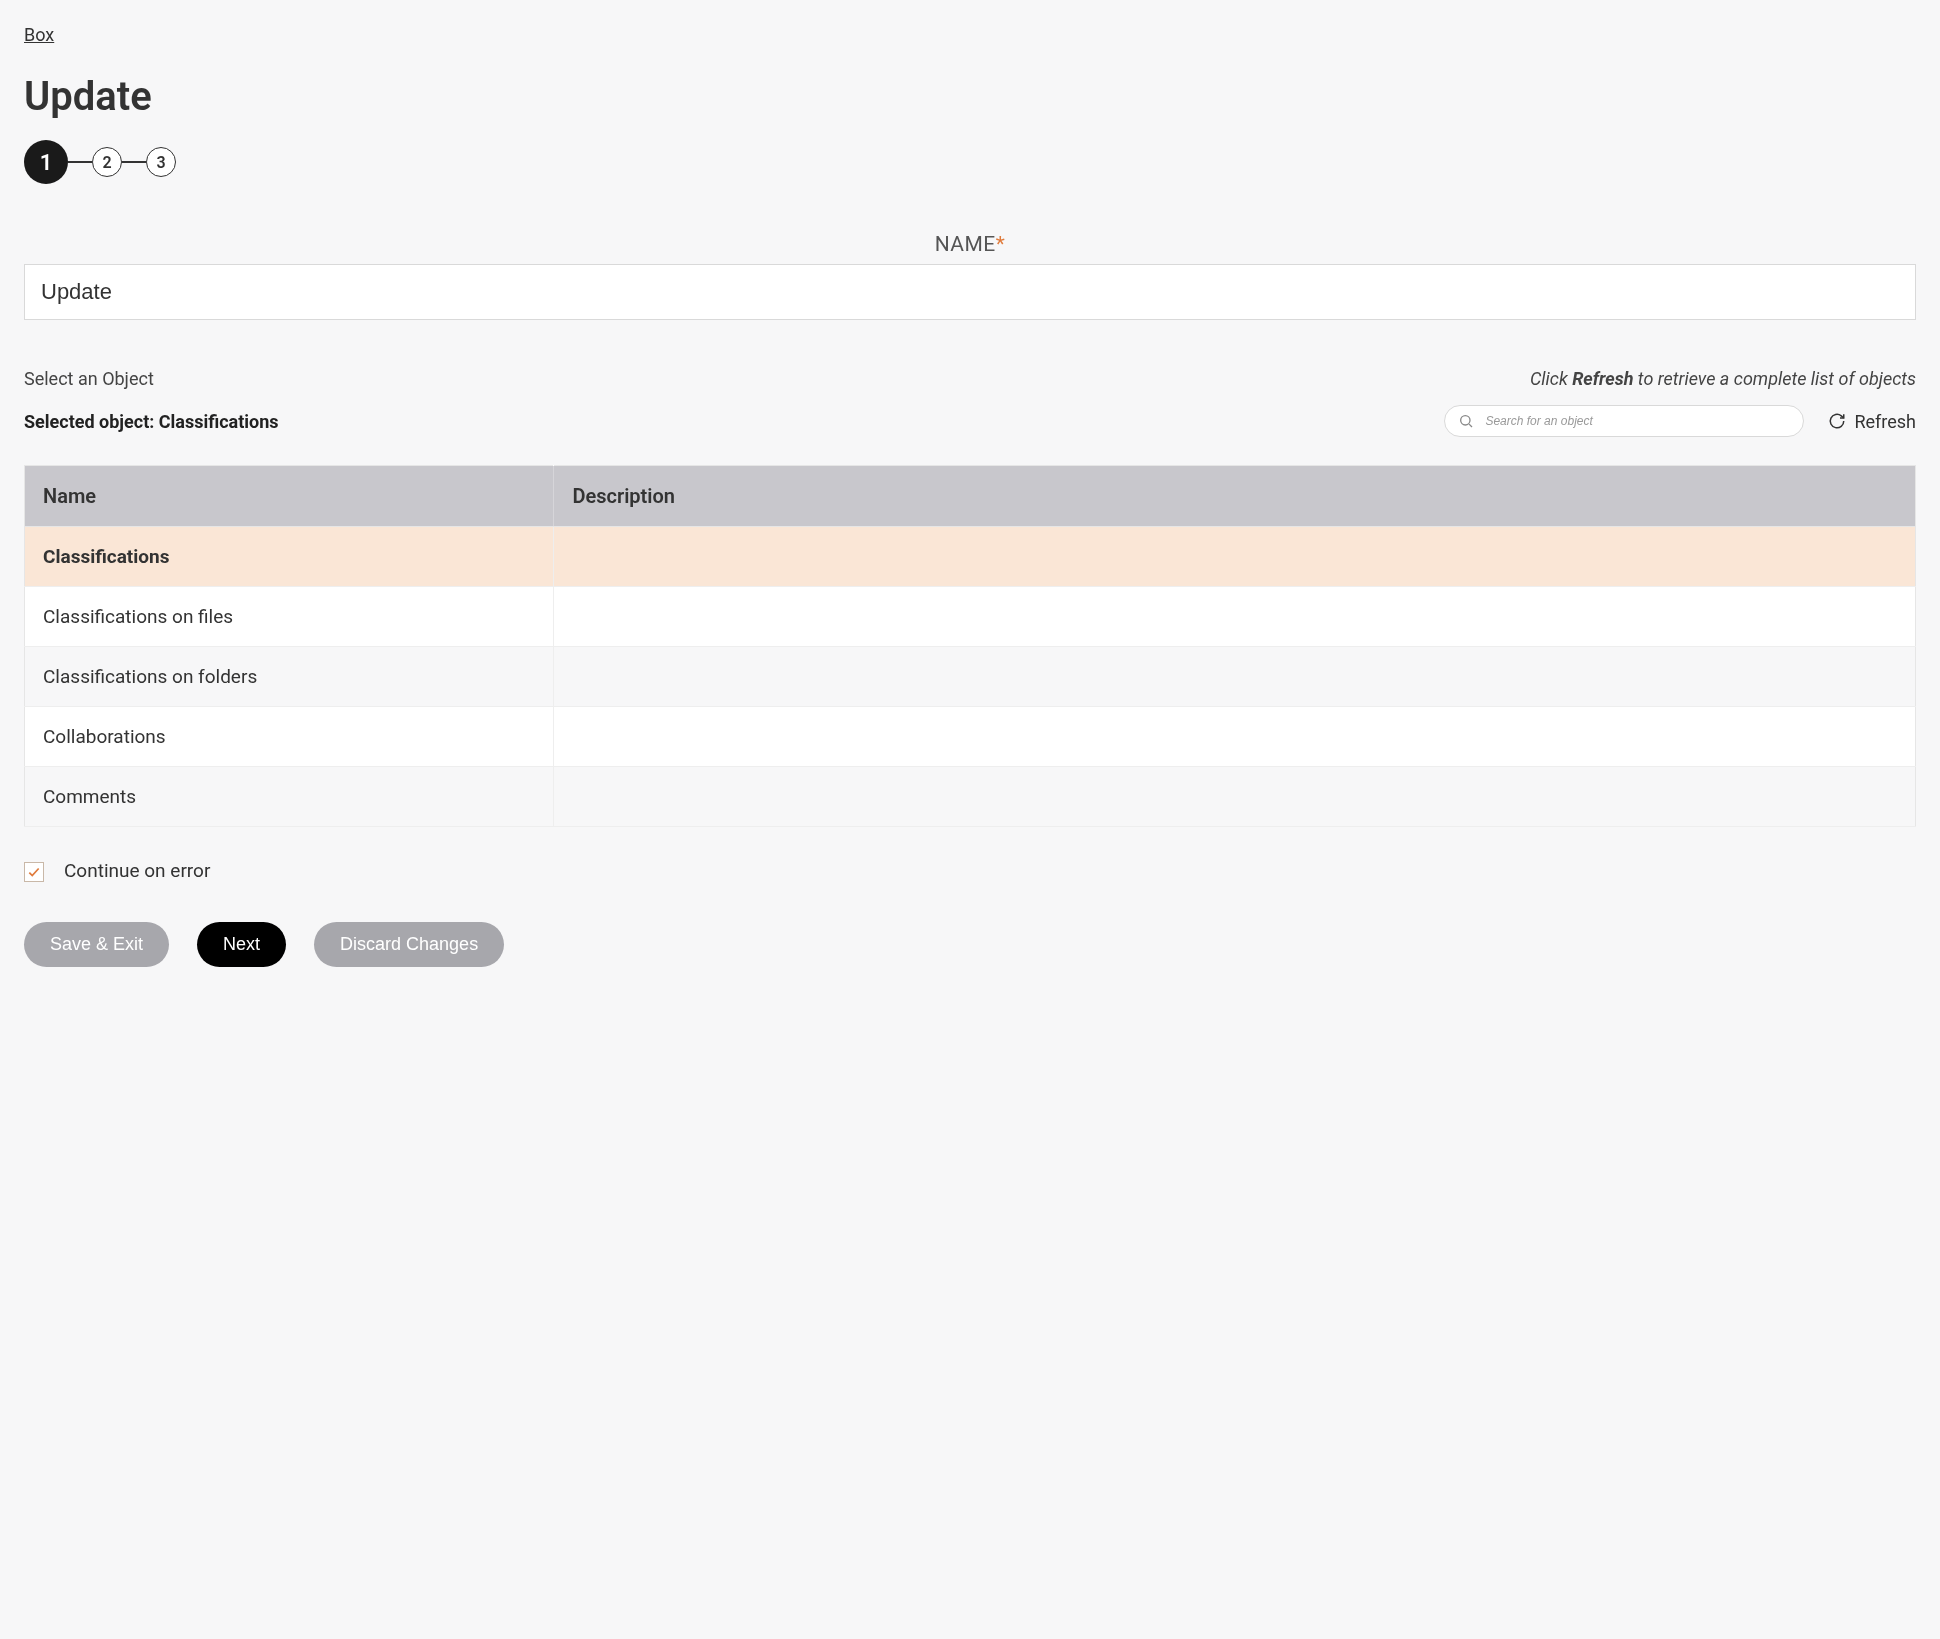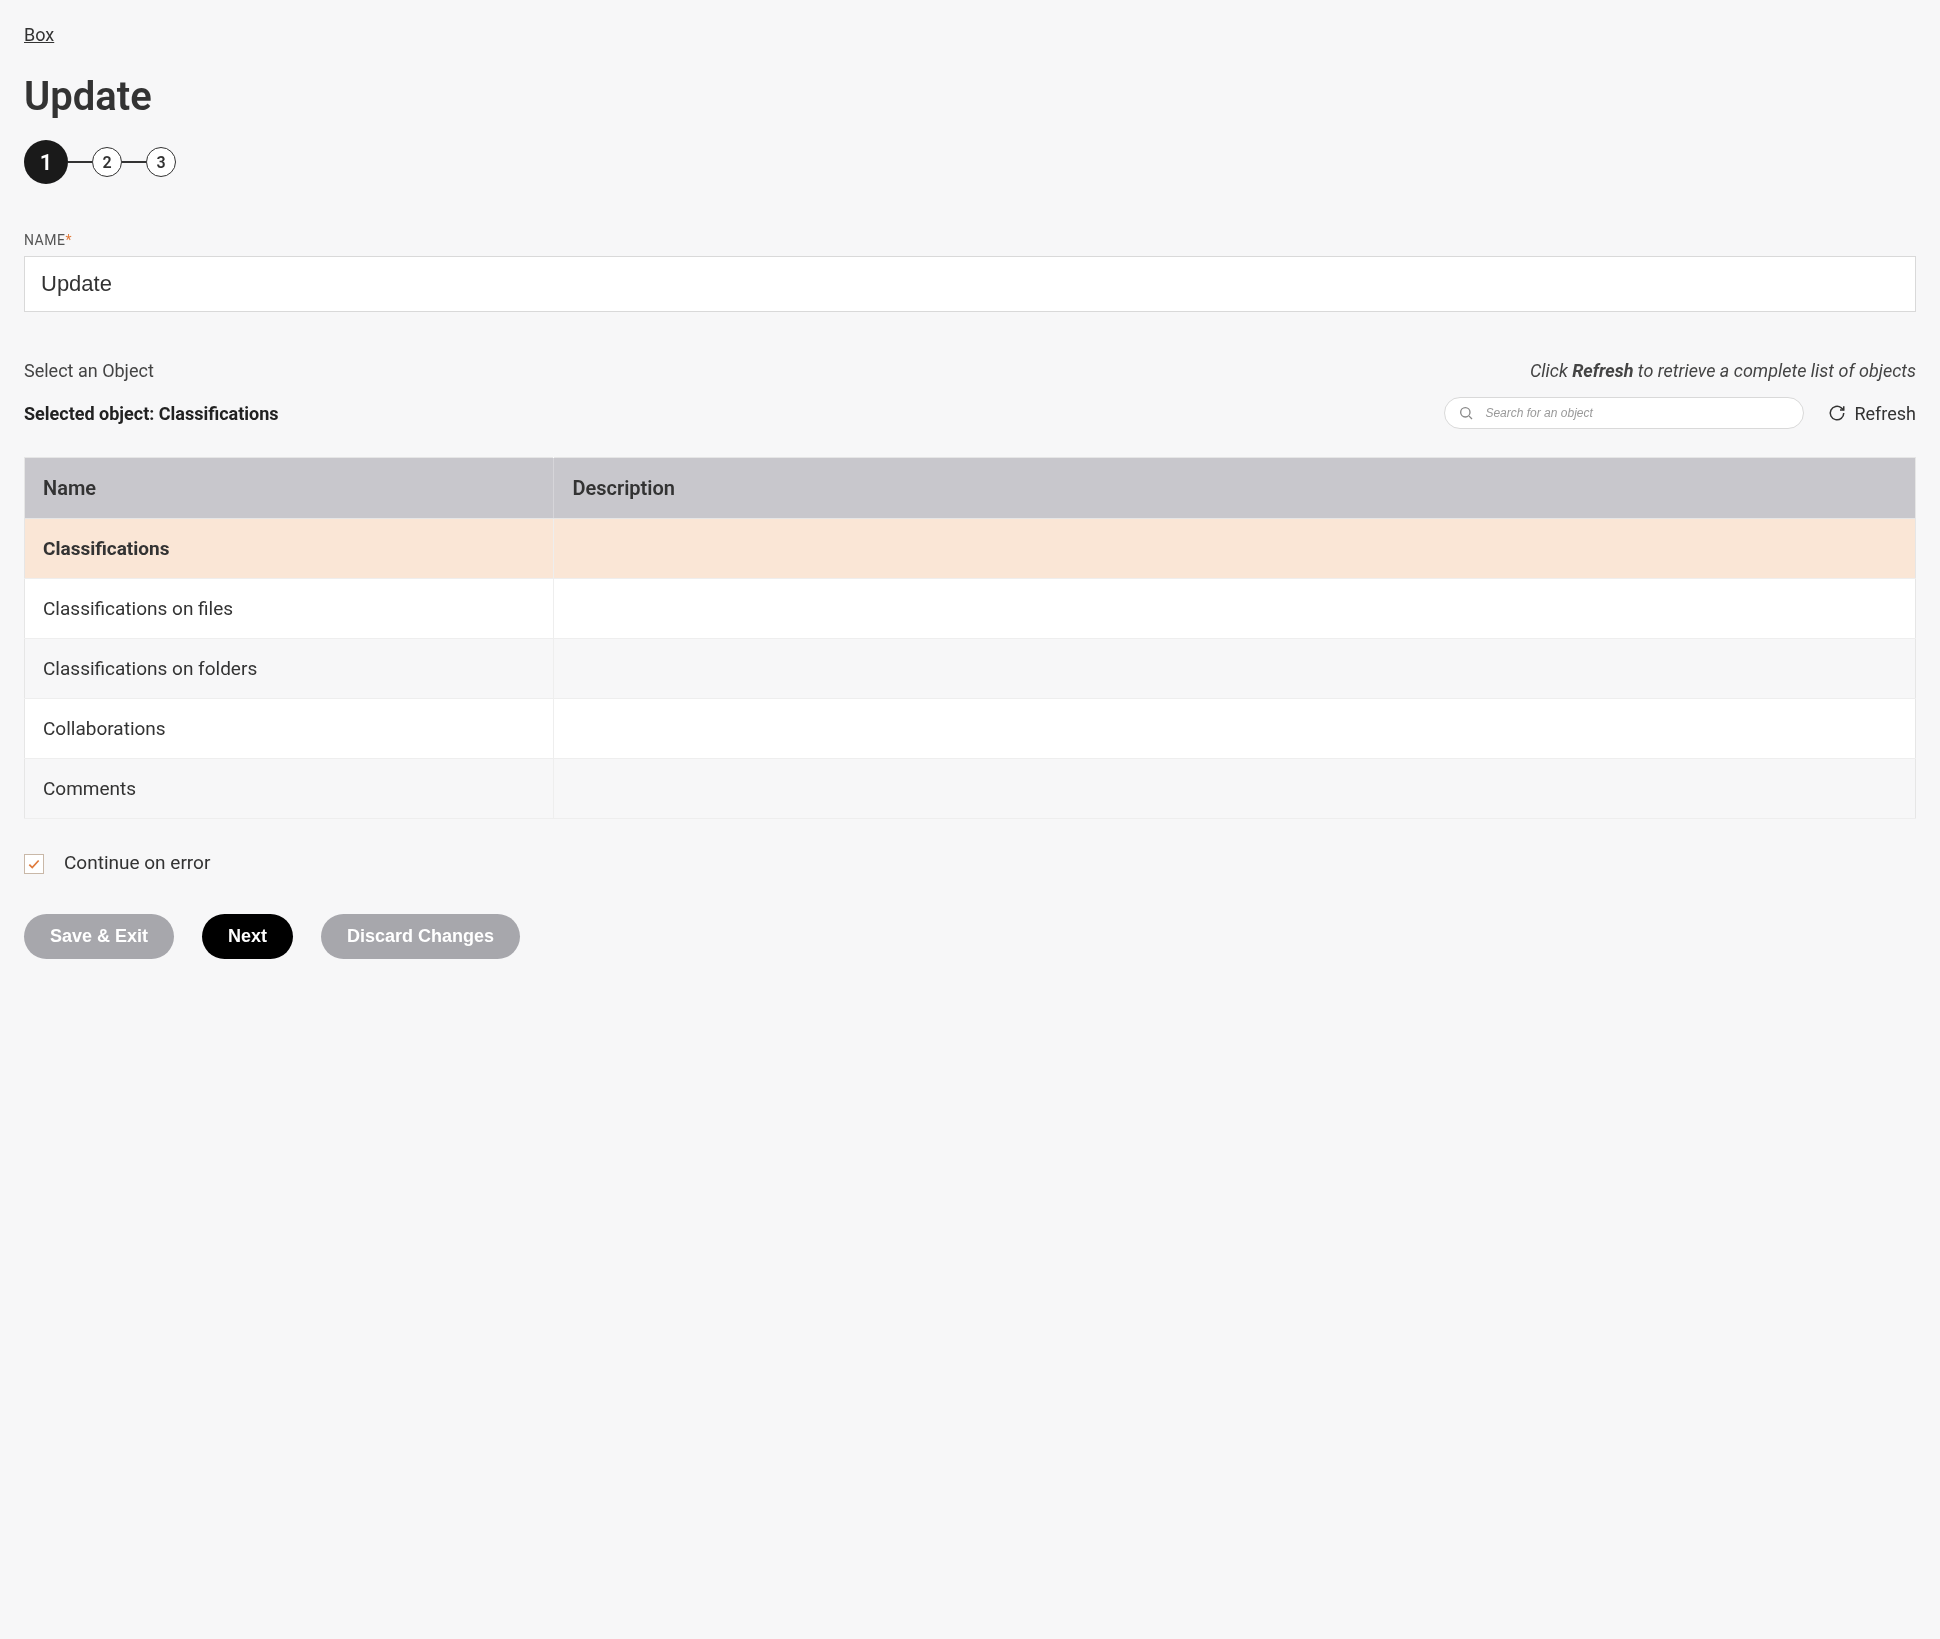--- a/index.html
+++ b/index.html
@@ -48,25 +48,26 @@
     background: #fff;
     border: 1.5px solid #333;
     color: #333;
     font-size: 16px;
   }
   .step-connector {
     width: 24px; height: 1.5px; background: #333;
   }
   
   .field-label {
-    font-size: 14px;
+    font-size: 21px;
     letter-spacing: 0.5px;
     color: #555;
     margin-bottom: 8px;
     display: block;
+    text-align: center;
   }
   .required-asterisk { color: #e07b3c; }
   .text-input {
     width: 100%;
     font-size: 22px;
     padding: 14px 16px;
     border: 1px solid #d9d9d9;
     background: #fff;
     color: #333;
     outline: none;
@@ -178,21 +179,21 @@
   }
   .checkbox-box svg { width: 14px; height: 14px; color: #e07b3c; }
 
   
   .button-row { display: flex; gap: 28px; }
   .btn {
     border: none;
     border-radius: 999px;
     padding: 12px 26px;
     font-size: 18px;
-    font-weight: 700;
+    font-weight: 400;
     color: #fff;
     cursor: pointer;
   }
   .btn-grey { background: #a7a7ac; }
   .btn-primary { background: #000000; text-align: center; }
 </style>
 </head>
 <body>
 
 

